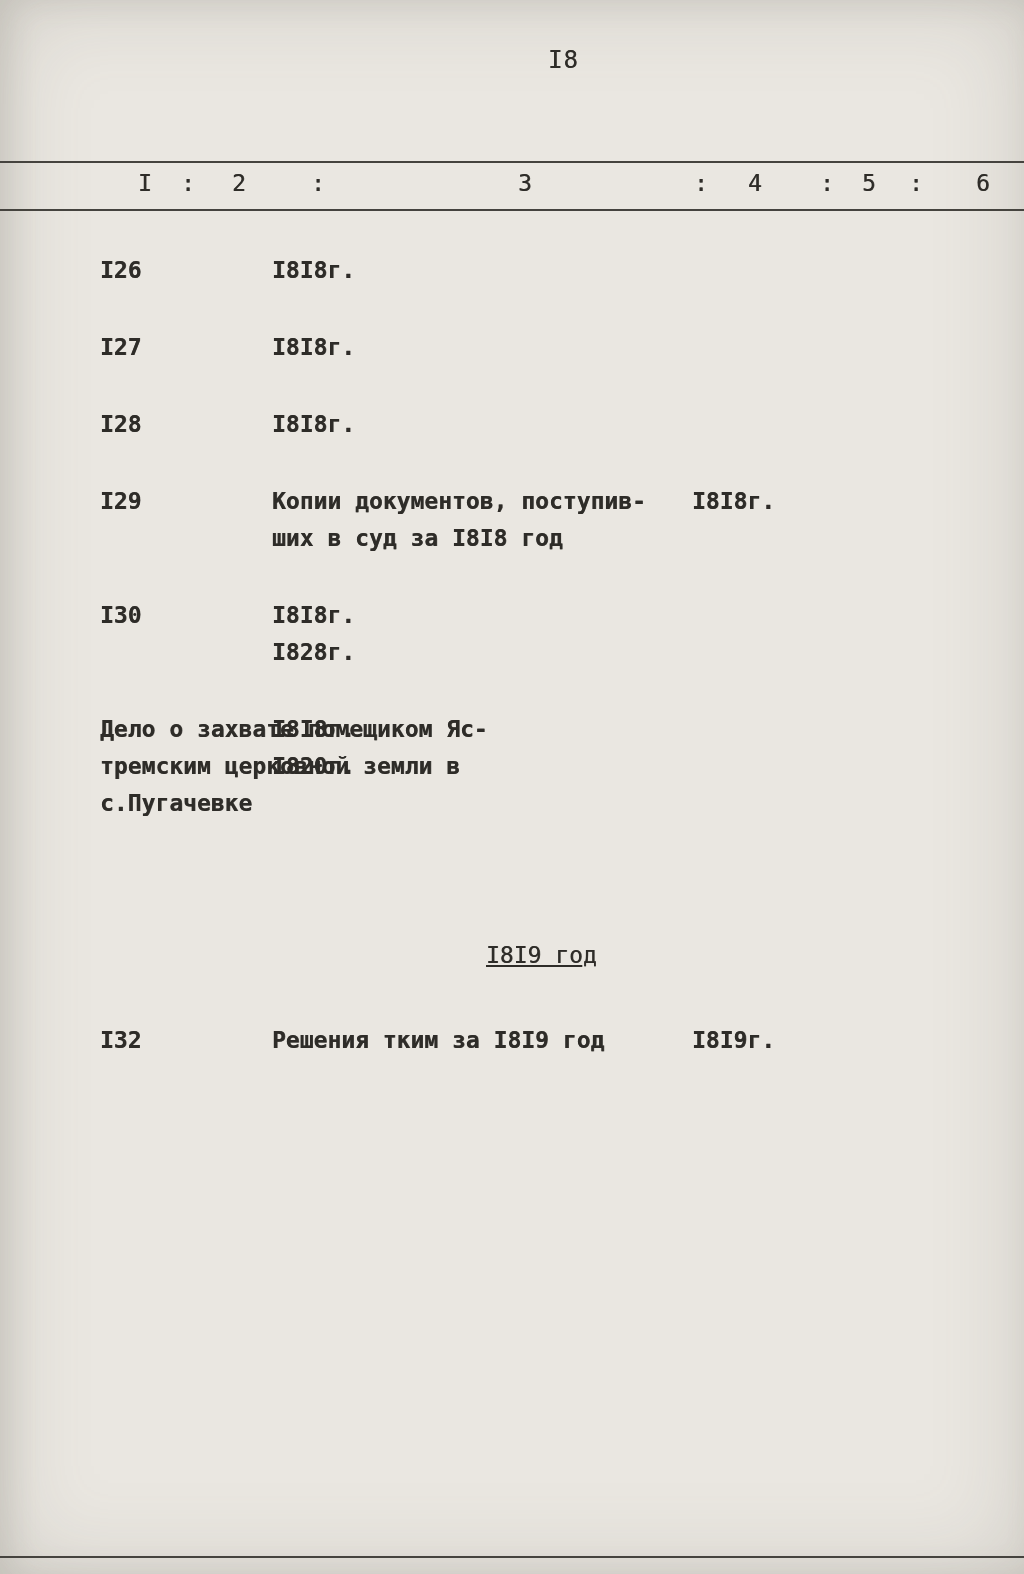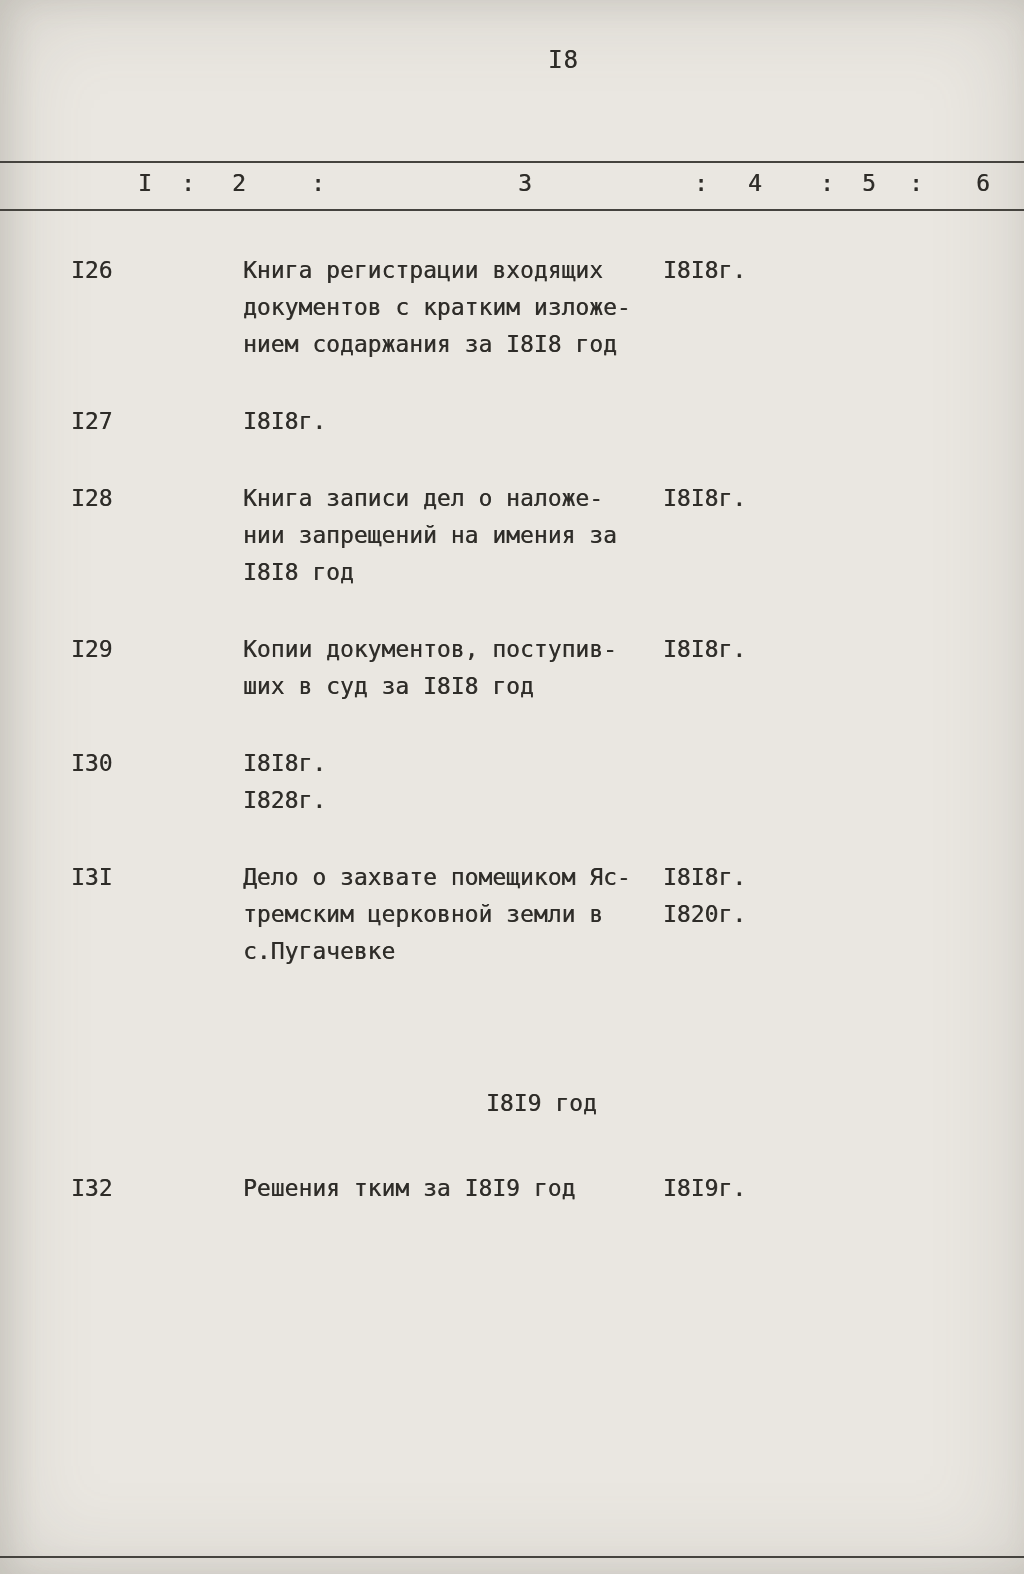--- a/index.html
+++ b/index.html
@@ -50,28 +50,30 @@
   .h10 { left:976px; }
   .list {
     position:absolute;
     top:252px; left:0; right:0;
     font-size:23px;
     line-height:37px;
   }
   .entry {
     display:grid;
     grid-template-columns:172px 420px 1fr;
-    padding-left:71px;
+    padding-left:100px;
     margin-bottom:40px;
+    font-weight:bold;
   }
   .entry-number { white-space:pre; }
   .entry-description { white-space:pre; }
   .entry-dates { white-space:pre; }
   .section-heading {
     margin:115px 0 48px 486px;
+    text-decoration:underline;
   }
 </style>
 </head>
 <body>
 
 <div class="page">
   <div class="page-number ink">I8</div>
 
   <div class="rule rule-top"></div>
   <div class="header-row ink">
@@ -85,49 +87,42 @@
       <span class="hcell h7">:</span>
       <span class="hcell h8">5</span>
       <span class="hcell h9">:</span>
       <span class="hcell h10">6</span>
     </div>
   <div class="rule rule-mid"></div>
 
   <div class="list ink">
       <div class="entry">
         <div class="entry-number">I26</div>
-        <div class="entry-description">Книга регистрации входящих
-документов с кратким изложе-
-нием содаржания за I8I8 год</div>
         <div class="entry-dates">I8I8г.</div>
       </div>
       <div class="entry">
         <div class="entry-number">I27</div>
         <div class="entry-dates">I8I8г.</div>
       </div>
       <div class="entry">
         <div class="entry-number">I28</div>
-        <div class="entry-description">Книга записи дел о наложе-
-нии запрещений на имения за
-I8I8 год</div>
         <div class="entry-dates">I8I8г.</div>
       </div>
       <div class="entry">
         <div class="entry-number">I29</div>
         <div class="entry-description">Копии документов, поступив-
 ших в суд за I8I8 год</div>
         <div class="entry-dates">I8I8г.</div>
       </div>
       <div class="entry">
         <div class="entry-number">I30</div>
         <div class="entry-dates">I8I8г.
 I828г.</div>
       </div>
       <div class="entry">
-        <div class="entry-number">I3I</div>
         <div class="entry-description">Дело о захвате помещиком Яс-
 тремским церковной земли в
 с.Пугачевке</div>
         <div class="entry-dates">I8I8г.
 I820г.</div>
       </div>
       <div class="section-heading">I8I9 год</div>
       <div class="entry">
         <div class="entry-number">I32</div>
         <div class="entry-description">Решения тким за I8I9 год</div>

